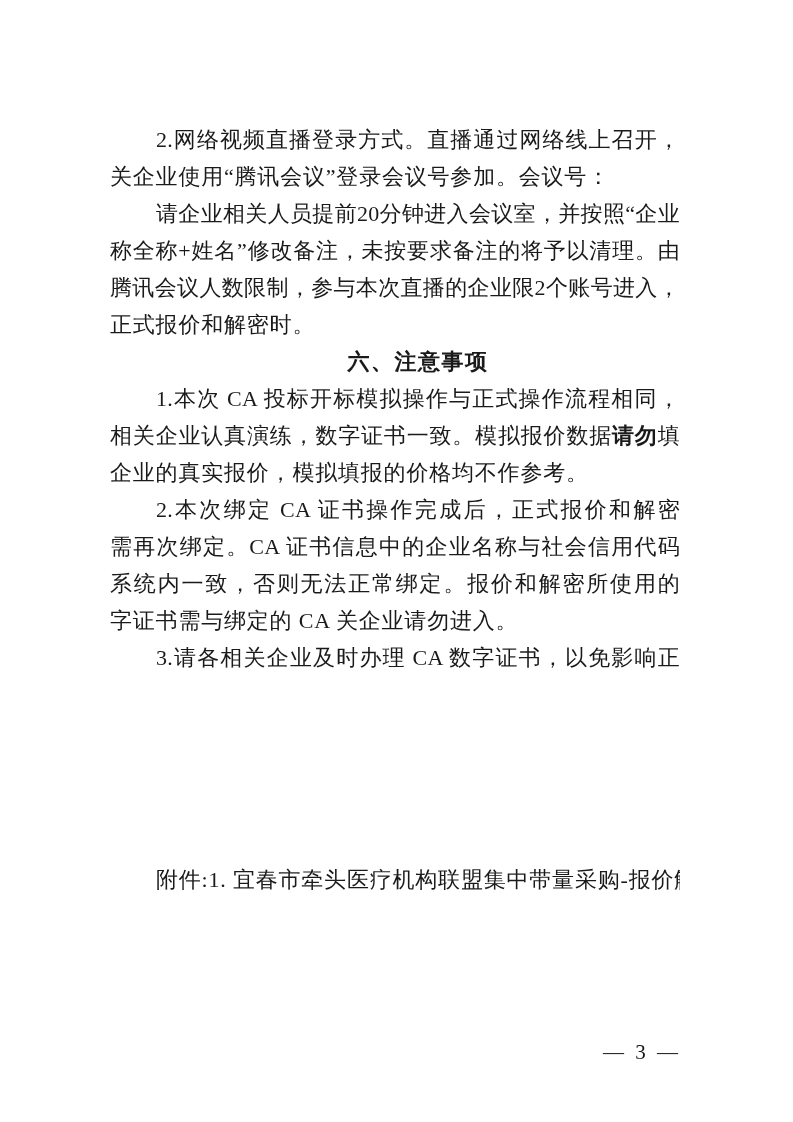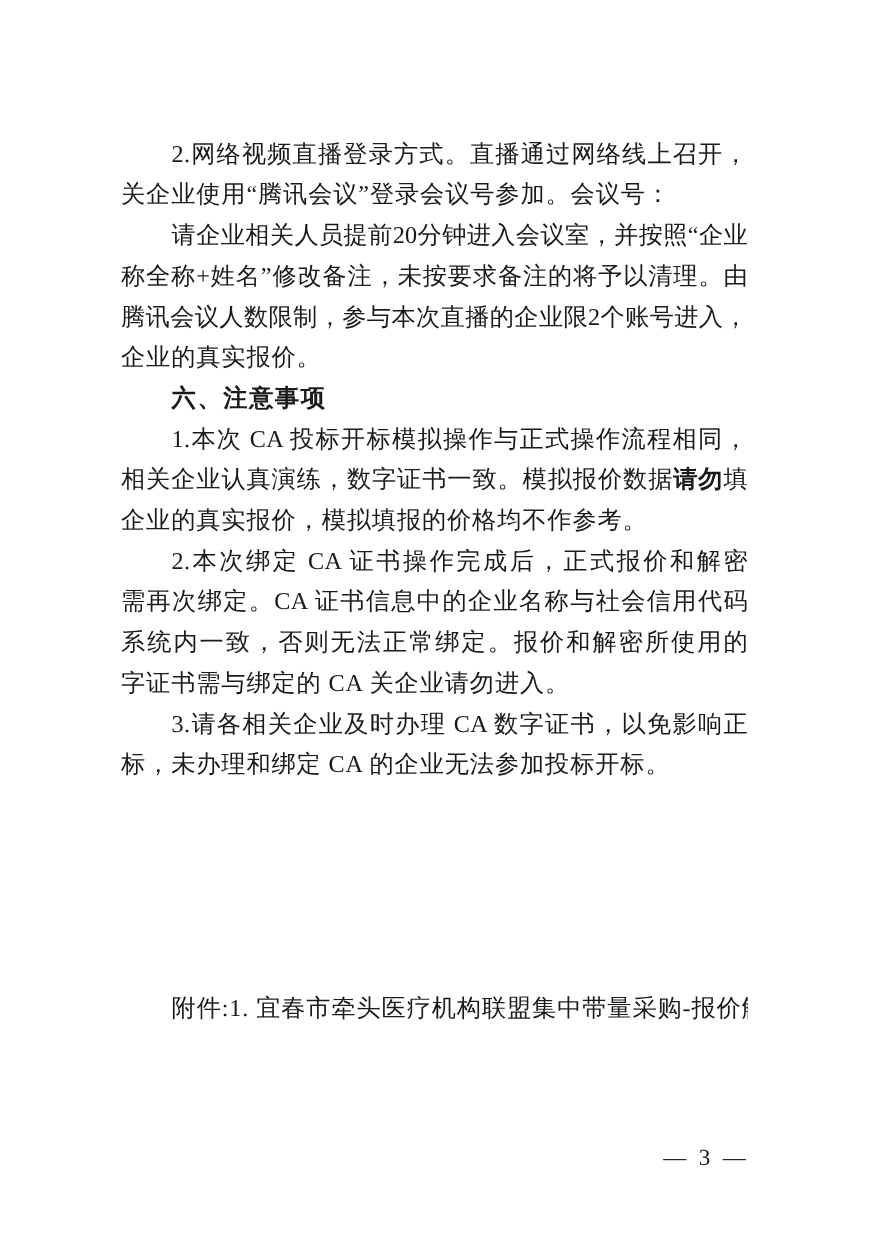--- a/index.html
+++ b/index.html
@@ -43,20 +43,21 @@
     text-align-last: justify;
     letter-spacing: 0.3px;
   }
   .line.indent {
     text-indent: 46px;
   }
   .line.heading {
     font-family: "Liberation Sans", sans-serif;
     font-weight: bold;
     letter-spacing: 1.5px;
+    text-align: center;
   }
   .line.gap-before {
     margin-top: 185px;
   }
   .seg.bold {
     font-family: "Liberation Sans", sans-serif;
     font-weight: bold;
   }
   .page-number {
     position: absolute;
@@ -71,27 +72,26 @@
 </head>
 <body>
 
 <div class="page">
   <div class="doc-body">
       <div class="line body indent fill"><span class="seg">2.网络视频直播登录方式。直播通过网络线上召开，请相</span></div>
       <div class="line body"><span class="seg">关企业使用“腾讯会议”登录会议号参加。会议号：</span></div>
       <div class="line body indent fill"><span class="seg">请企业相关人员提前20分钟进入会议室，并按照“企业名</span></div>
       <div class="line body fill"><span class="seg">称全称+姓名”修改备注，未按要求备注的将予以清理。由于</span></div>
       <div class="line body fill"><span class="seg">腾讯会议人数限制，参与本次直播的企业限2个账号进入，无</span></div>
-      <div class="line body"><span class="seg">企业的真实报价。</span></div>
+      <div class="line body"><span class="seg">正式报价和解密时。</span></div>
       <div class="line heading indent"><span class="seg bold">六、注意事项</span></div>
       <div class="line body indent fill"><span class="seg">1.本次 CA 投标开标模拟操作与正式操作流程相同，请各</span></div>
       <div class="line body fill"><span class="seg">相关企业认真演练，数字证书一致。模拟报价数据</span><span class="seg bold">请勿</span><span class="seg">填报本</span></div>
       <div class="line body"><span class="seg">企业的真实报价，模拟填报的价格均不作参考。</span></div>
       <div class="line body indent fill"><span class="seg">2.本次绑定 CA 证书操作完成后，正式报价和解密时，无</span></div>
       <div class="line body fill"><span class="seg">需再次绑定。CA 证书信息中的企业名称与社会信用代码必与</span></div>
       <div class="line body fill"><span class="seg">系统内一致，否则无法正常绑定。报价和解密所使用的 CA 数</span></div>
       <div class="line body"><span class="seg">字证书需与绑定的 CA 关企业请勿进入。</span></div>
       <div class="line body indent fill"><span class="seg">3.请各相关企业及时办理 CA 数字证书，以免影响正式投</span></div>
-      <div class="line body"><span class="seg">标，未办理和绑定 CA 的企业无法参加投标开标。</span></div>
       <div class="line body indent gap-before"><span class="seg">附件:1. 宜春市牵头医疗机构联盟集中带量采购-报价解</span></div>
     </div>
   <div class="page-number">— 3 —</div>
 </div>
 
 </body></html>

